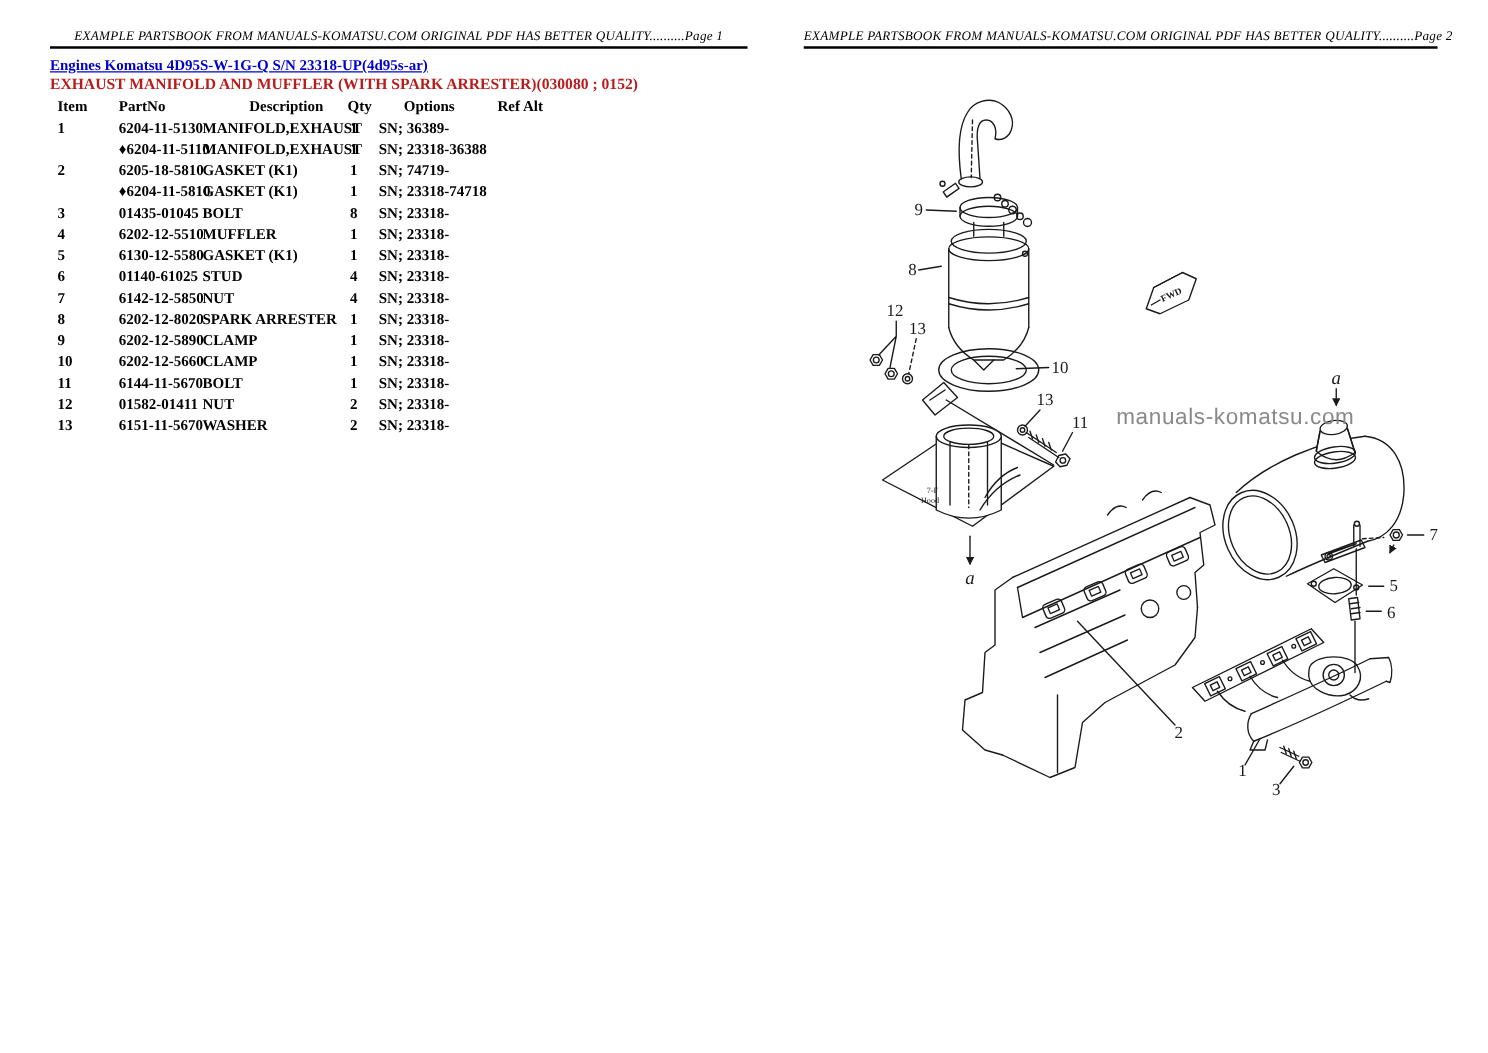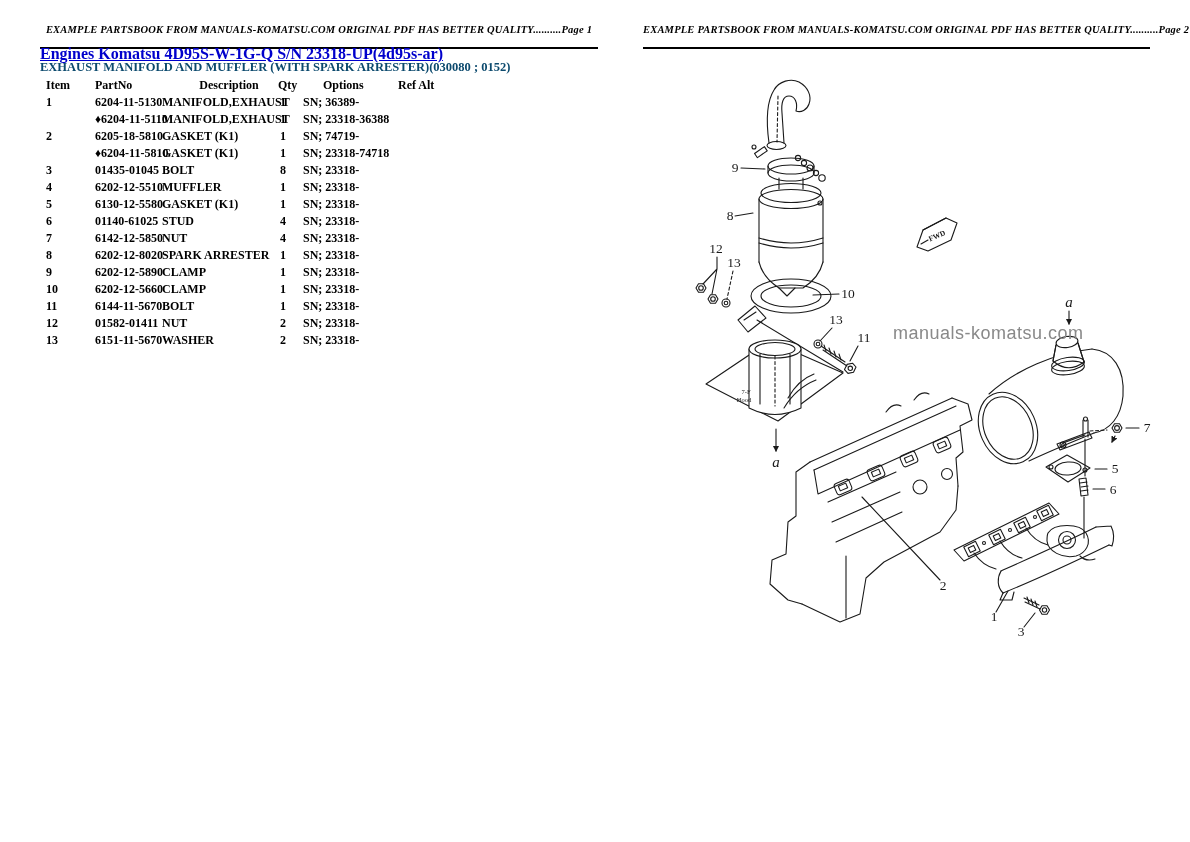--- a/index.html
+++ b/index.html
@@ -1,33 +1,33 @@
 <!DOCTYPE html>
 <html><head>
 <meta charset="utf-8">
 <style>
   html,body{margin:0;padding:0;}
   body{
     width:1190px;height:842px;background:#ffffff;position:relative;overflow:hidden;
     font-family:"Liberation Serif",serif;color:#111;
   }
   .hdr{
-    position:absolute;top:24px;font-weight:bold;font-style:italic;font-size:10.5px;
-    text-align:center;border-bottom:2px solid #000;padding-bottom:12px;
+    position:absolute;top:24px;font-weight:normal;font-style:italic;font-size:10.5px;
+    text-align:center;border-bottom:2px solid #000;padding-bottom:2px;
     letter-spacing:.2px;white-space:nowrap;color:#000;
   }
   #hdrL{left:40px;width:558px;}
   #hdrR{left:643px;width:507px;}
   .model-link{
-    position:absolute;left:40px;top:45px;font-weight:bold;font-size:16px;
+    position:absolute;left:40px;top:45px;font-weight:bold;font-size:12px;
     color:#0000cc;text-decoration:underline;cursor:pointer;white-space:nowrap;text-align:center;
   }
   .sec-title{
     position:absolute;left:40px;top:60px;font-weight:bold;font-size:12.5px;
-    color:#0c4a6e;white-space:nowrap;
+    color:#b91c1c;white-space:nowrap;
   }
   .tbl{position:absolute;left:40px;top:77px;width:430px;font-size:12px;font-weight:bold;color:#000;}
   .trow{display:grid;grid-template-columns:48px 74px 116px 25px 95px 60px;height:17px;line-height:17px;white-space:nowrap;}
   .thead{height:17px;line-height:17px;}
   .c-item{padding-left:6px;}
   .c-part{padding-left:7px;}
   .c-qty{padding-left:2px;}
   .h-desc{padding-left:18px;text-align:center;}
   .h-opt{padding-left:20px;}
   #diag{position:absolute;left:660px;top:60px;}

